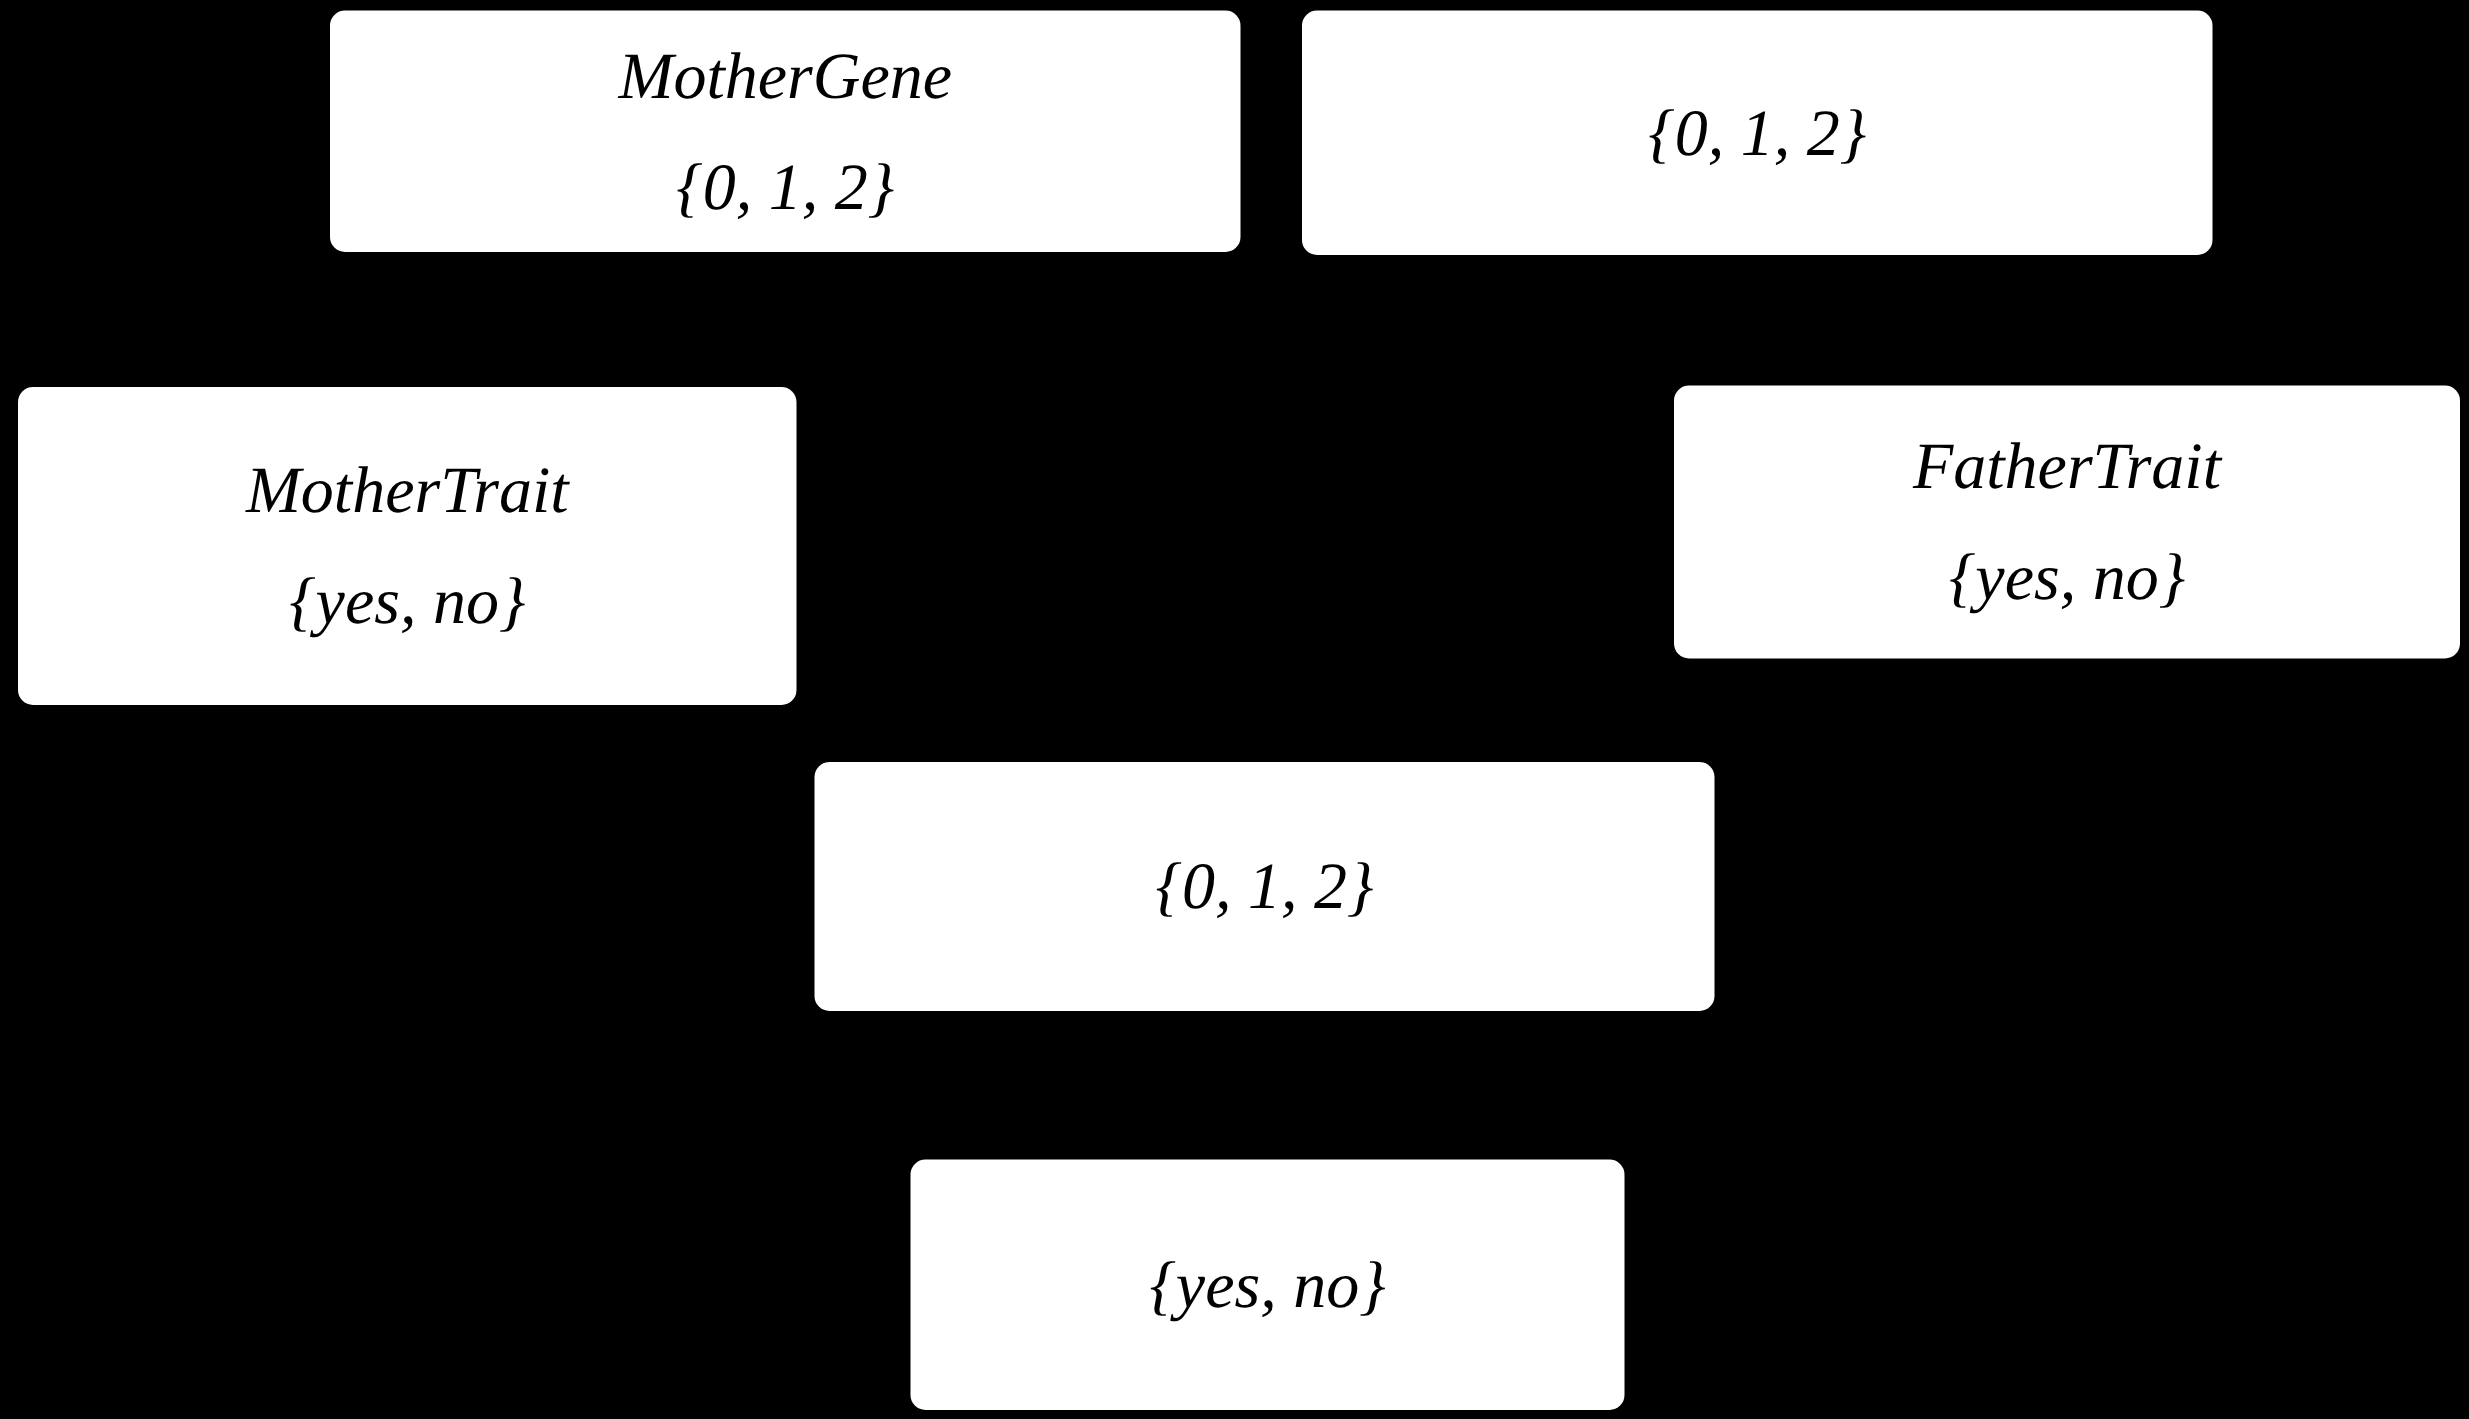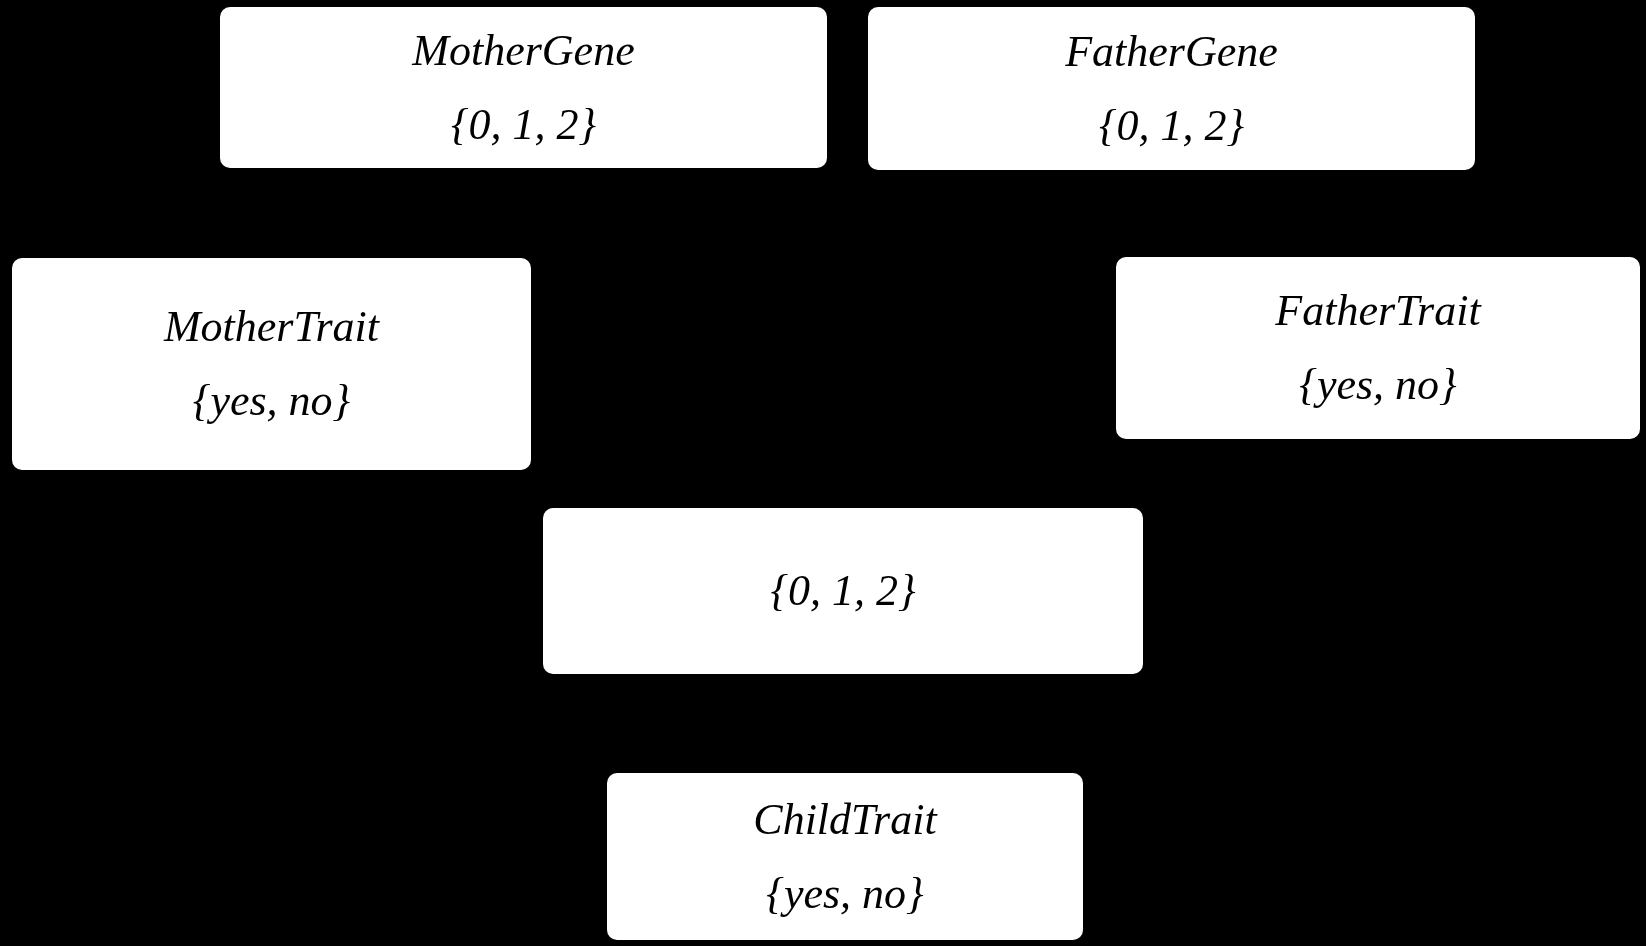--- a/index.html
+++ b/index.html
@@ -45,36 +45,34 @@
 <body>
 
 <div class="canvas">
 
   <div class="node node--mother-gene">
     <span class="node__title">MotherGene</span>
     <span class="node__domain">{0, 1, 2}</span>
   </div>
 
   <div class="node node--father-gene">
-    <span class="node__title">FatherGene</span>
     <span class="node__domain">{0, 1, 2}</span>
   </div>
 
   <div class="node node--mother-trait">
     <span class="node__title">MotherTrait</span>
     <span class="node__domain">{yes, no}</span>
   </div>
 
   <div class="node node--father-trait">
     <span class="node__title">FatherTrait</span>
     <span class="node__domain">{yes, no}</span>
   </div>
 
   <div class="node node--child-gene">
     <span class="node__domain">{0, 1, 2}</span>
   </div>
 
   <div class="node node--child-trait">
-    <span class="node__title">ChildTrait</span>
     <span class="node__domain">{yes, no}</span>
   </div>
 
 </div>
 
 </body></html>

